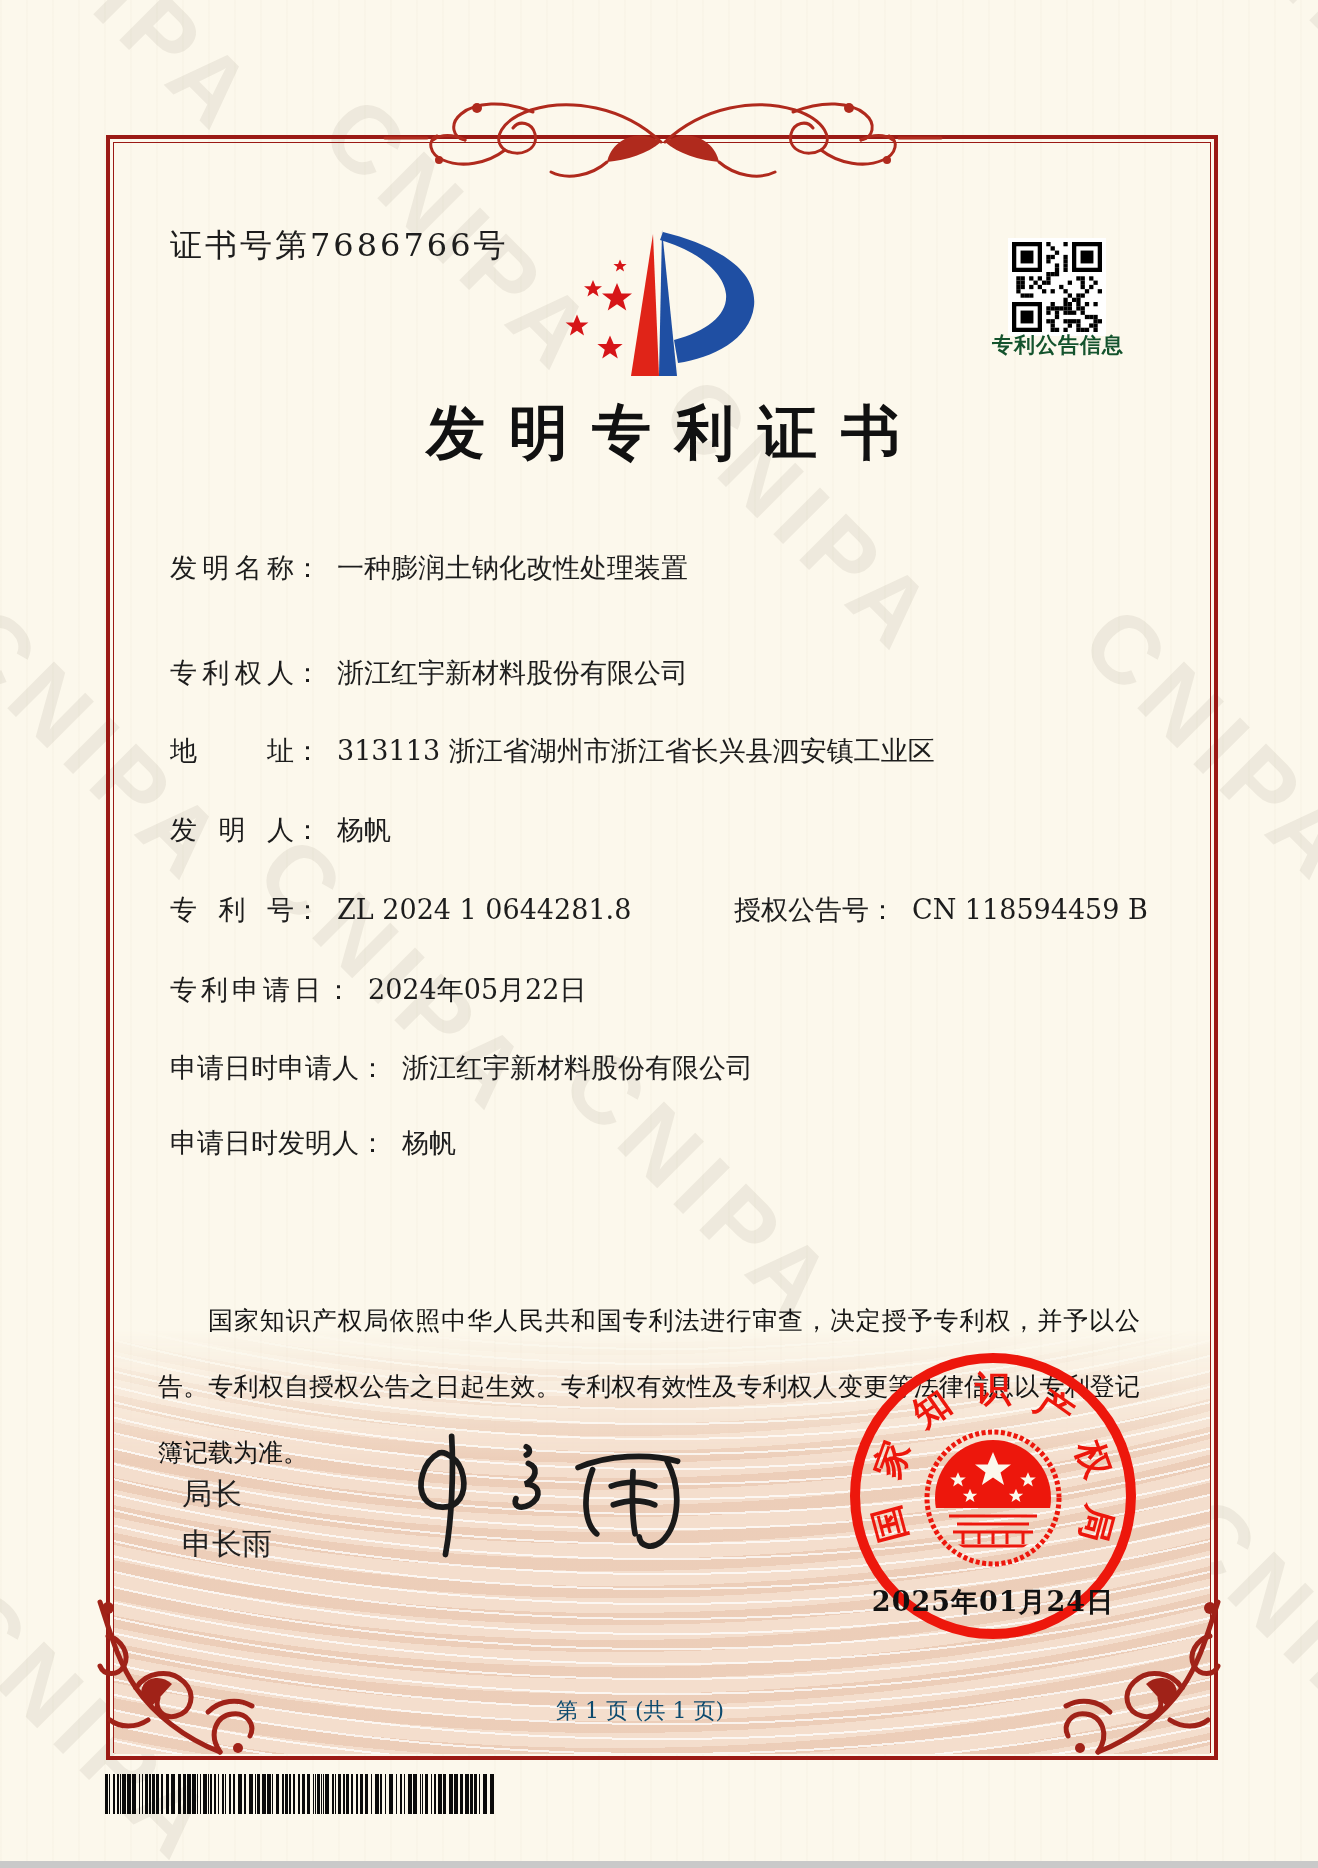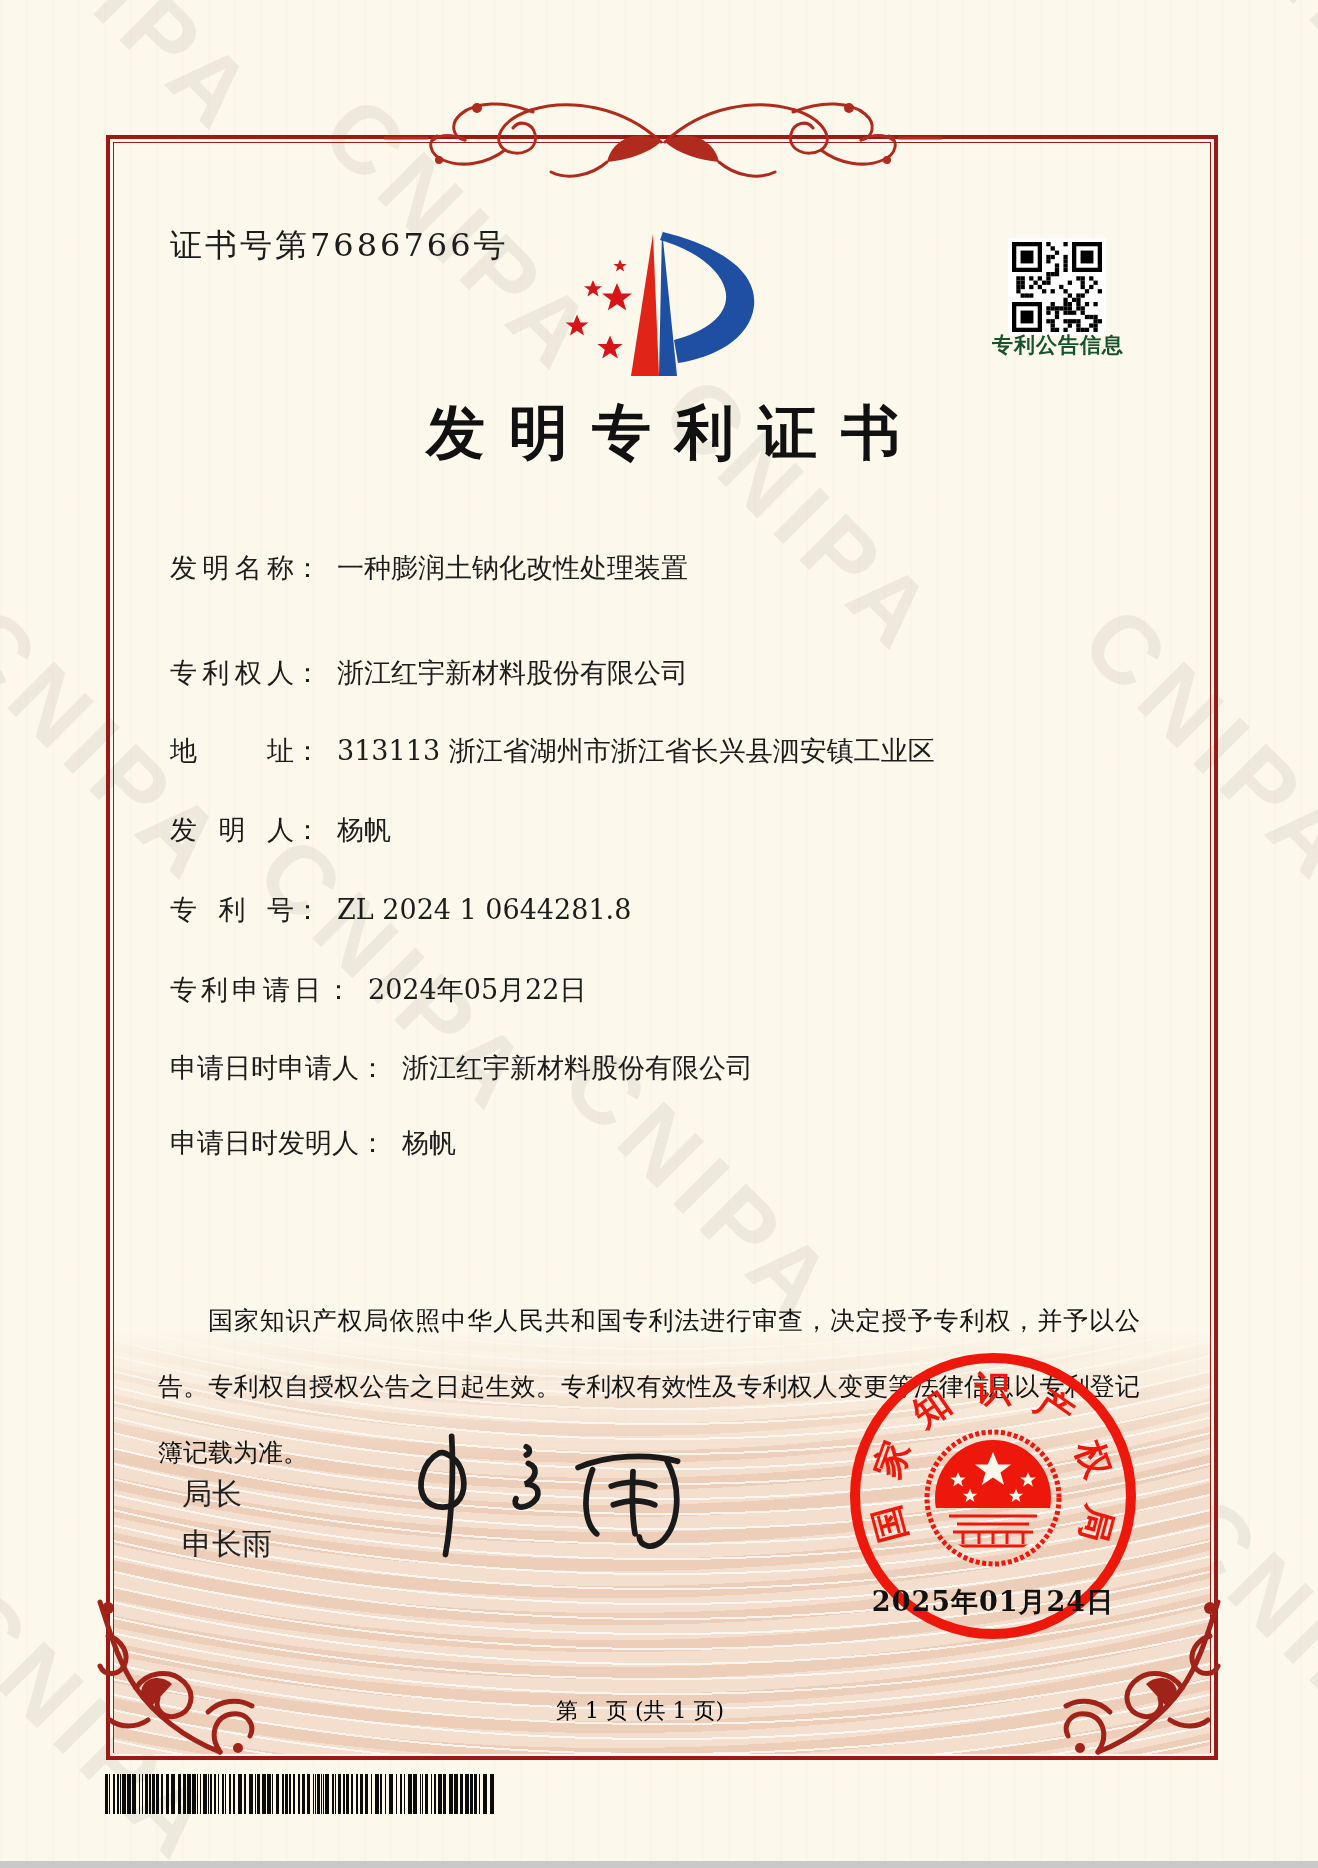--- a/index.html
+++ b/index.html
@@ -52,21 +52,21 @@
   .signer-title{position:absolute;left:182px;top:1474px;font-size:30px;z-index:6;
       font-family:Liberation Serif, serif;color:#222;}
   .signer-name{position:absolute;left:182px;top:1524px;font-size:30px;z-index:6;
       font-family:"Liberation Sans","DejaVu Sans",sans-serif;color:#222;}
   .signature{position:absolute;left:404px;top:1428px;width:286px;height:136px;z-index:7;}
   
   .seal{position:absolute;left:845px;top:1348px;width:296px;height:296px;z-index:7;}
   .seal-date{position:absolute;left:845px;top:1584px;width:296px;text-align:center;
       font-size:27px;font-weight:bold;color:#111;z-index:8;letter-spacing:1px;}
   
-  .page-no{position:absolute;left:556px;top:1696px;font-size:22px;z-index:8;color:#000000;}
+  .page-no{position:absolute;left:556px;top:1696px;font-size:22px;z-index:8;color:#0c4a6e;}
   .barcode{position:absolute;left:105px;top:1774px;width:394px;height:40px;z-index:6;}
   .bottom-strip{position:absolute;left:0;top:1861px;width:1318px;height:7px;
       background:#c9c9c9;z-index:9;}
   .ornament-top{position:absolute;left:383px;top:90px;width:560px;height:96px;z-index:5;}
   .corner{position:absolute;width:172px;height:172px;z-index:6;}
   .corner.br{left:1050px;top:1592px;}
   .corner.bl{left:96px;top:1592px;transform:scaleX(-1);}
 </style>
 </head>
 <body>
@@ -281,20 +281,21 @@
   <span class="flabel">专利权人</span><span>：</span><span class="val">浙江红宇新材料股份有限公司</span>
 </div>
 <div class="row r2">
   <span class="flabel">地址</span><span>：</span><span class="val">313113 浙江省湖州市浙江省长兴县泗安镇工业区</span>
 </div>
 <div class="row r3">
   <span class="flabel">发明人</span><span>：</span><span class="val">杨帆</span>
 </div>
 <div class="row r4">
   <span class="flabel">专利号</span><span>：</span><span class="val">ZL 2024 1 0644281.8</span>
+  <span class="col2"><span>授权公告号</span><span>：</span><span class="val">CN 118594459 B</span></span>
 </div>
 <div class="row r5">
   <span class="plain5">专利申请日</span><span>：</span><span class="val">2024年05月22日</span>
 </div>
 <div class="row r6">
   <span>申请日时申请人</span><span>：</span><span class="val">浙江红宇新材料股份有限公司</span>
 </div>
 <div class="row r7">
   <span>申请日时发明人</span><span>：</span><span class="val">杨帆</span>
 </div>

